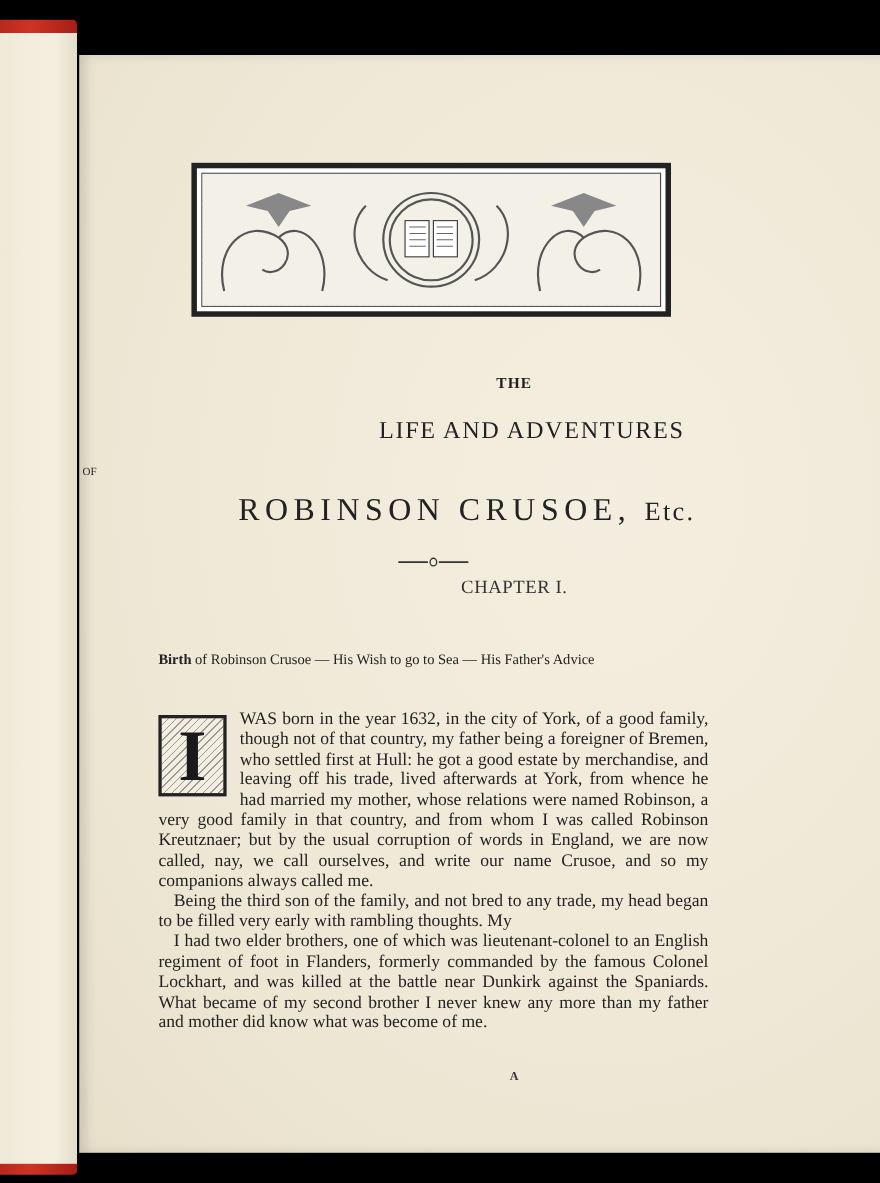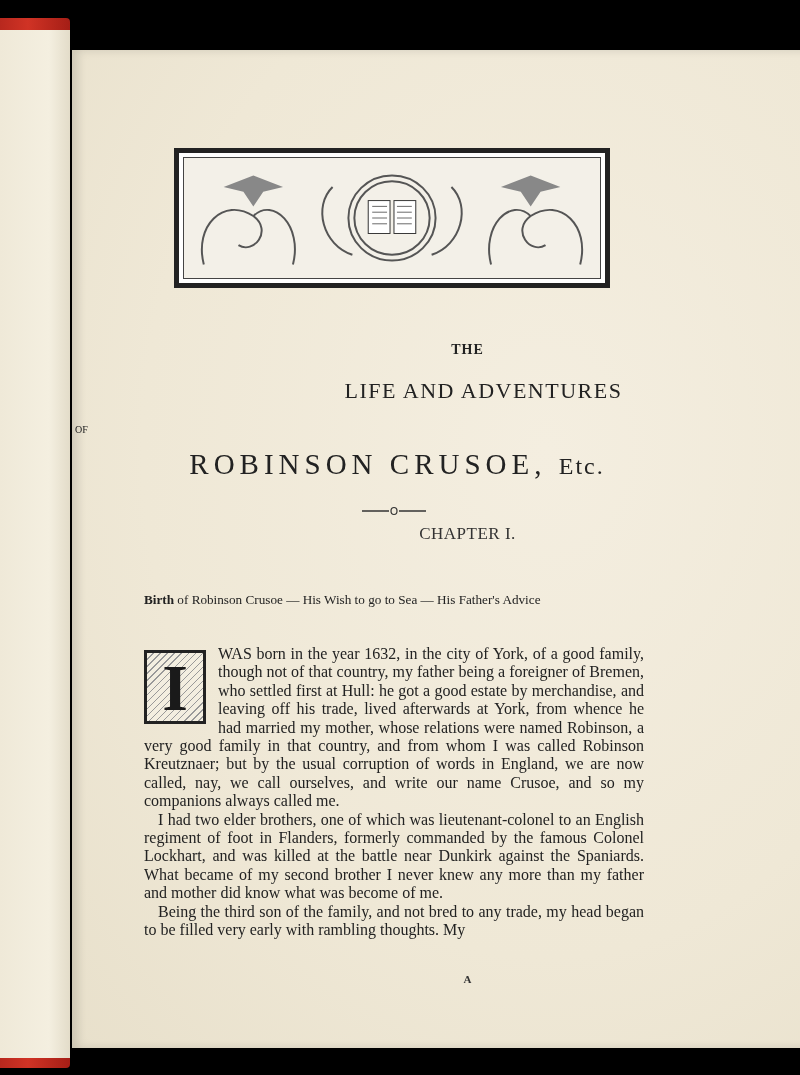--- a/index.html
+++ b/index.html
@@ -18,21 +18,21 @@
     background:#fff; border:5px solid #222; box-sizing:border-box; padding:4px; }
   .banner-inner { width:100%; height:100%; border:1px solid #444; box-sizing:border-box;
     background:repeating-linear-gradient(45deg,#eee 0 3px,#bbb 3px 4px); position:relative; }
   .banner svg { position:absolute; left:0; top:0; width:100%; height:100%; }
   .t-the { position:absolute; left:0; width:100%; top:292px; text-align:center; font-weight:bold;
     font-size:14px; letter-spacing:1px; color:#222; }
   .t-life { position:absolute; left:0; width:100%; top:328px; text-align:center; font-size:22px;
     letter-spacing:1.5px; color:#222;padding-left:16px; }
   .t-of { position:absolute; left:3px; width:100%; top:374px; text-align:left; font-weight:normal;
     font-size:10px; color:#222; }
-  .t-name { position:absolute; left:90px; width:470px; top:398px; text-align:center; font-size:29px;
+  .t-name { position:absolute; left:90px; width:470px; top:398px; text-align:right; font-size:29px;
     letter-spacing:5px; color:#222; }
   .t-name .etc { font-size:24px; letter-spacing:2px; }
   .rule { position:absolute; left:290px; top:456px; width:64px; height:10px; }
   .t-chapter { position:absolute; left:0; width:100%; top:474px; text-align:center; font-size:17px;
     color:#333; letter-spacing:0.5px; }
   .synopsis { position:absolute; left:72px; top:542px; width:500px; font-size:13.2px; line-height:15.3px;
     color:#222; text-align:justify; }
   .synopsis .lead { font-weight:bold; }
   .synopsis .hang { padding-left:28px; display:block; }
   .body-text { position:absolute; left:72px; top:595px; width:500px; font-size:16px; line-height:18.4px;
@@ -108,18 +108,18 @@
   <div class="synopsis">
     <span class="lead">Birth</span>
     <span>of Robinson Crusoe — His Wish to go to Sea — His Father's Advice</span>
   </div>
 
   <div class="body-text">
     <div class="dropcap">
       <span>I</span>
     </div>
     <p>WAS born in the year 1632, in the city of York, of a good family, though not of that country, my father being a foreigner of Bremen, who settled first at Hull: he got a good estate by merchandise, and leaving off his trade, lived afterwards at York, from whence he had married my mother, whose relations were named Robinson, a very good family in that country, and from whom I was called Robinson Kreutznaer; but by the usual corruption of words in England, we are now called, nay, we call ourselves, and write our name Crusoe, and so my companions always called me.</p>
+    <p class="indent">Being the third son of the family, and not bred to any trade, my head began to be filled very early with rambling thoughts. My</p>
     <p class="indent">I had two elder brothers, one of which was lieutenant-colonel to an English regiment of foot in Flanders, formerly commanded by the famous Colonel Lockhart, and was killed at the battle near Dunkirk against the Spaniards. What became of my second brother I never knew any more than my father and mother did know what was become of me.</p>
-    <p class="indent">Being the third son of the family, and not bred to any trade, my head began to be filled very early with rambling thoughts. My</p>
   </div>
 
   <div class="folio">A</div>
 </div>
 
 </body></html>

